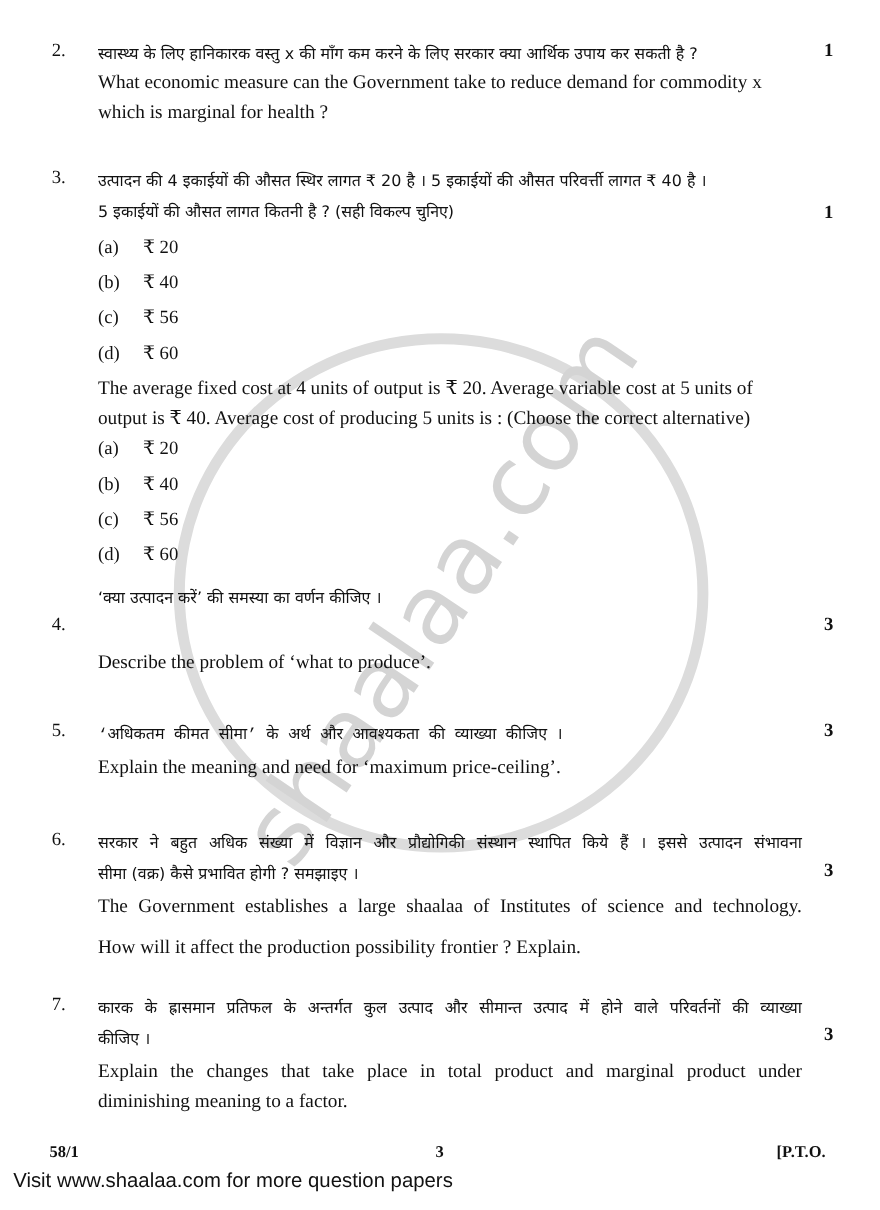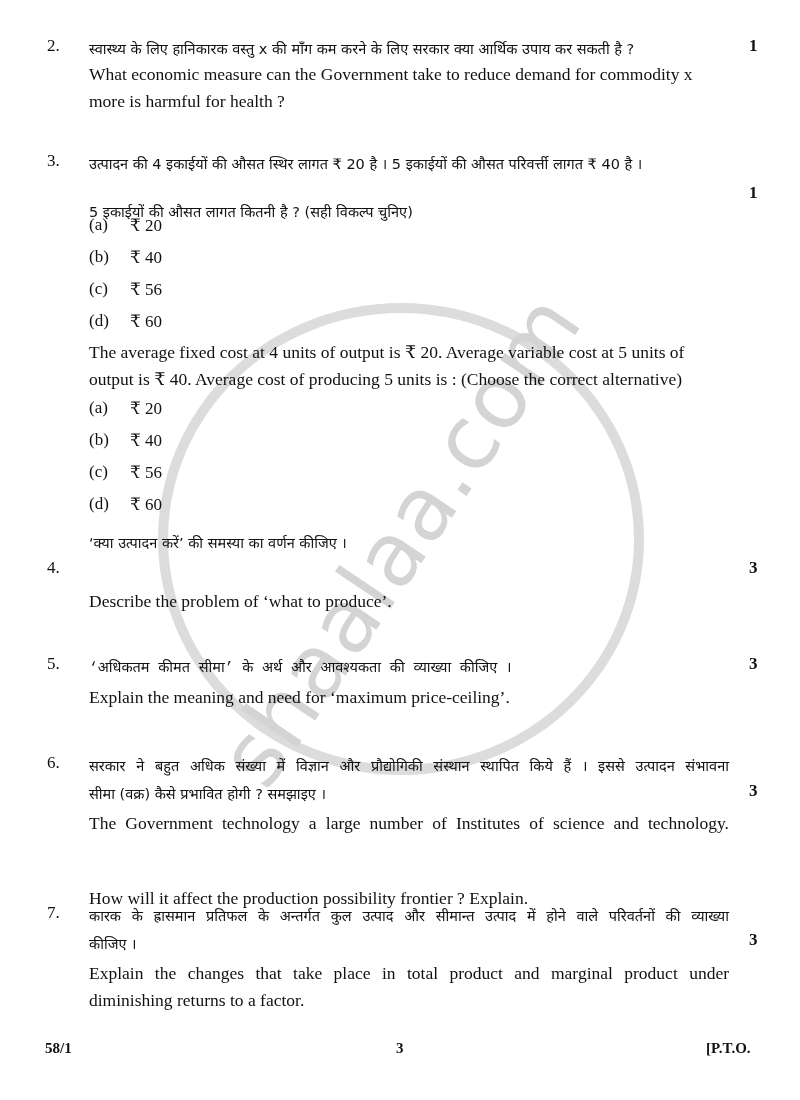--- a/index.html
+++ b/index.html
@@ -50,27 +50,27 @@
 <div class="page">
 
   <div class="wm-circle"></div>
   <div class="wm-text">shaalaa.com</div>
 
   <div class="q" style="top:0;">
     <span class="qnum" style="top:36px;">2.</span>
     <span class="line hi" style="top:38px;">स्वास्थ्य के लिए हानिकारक वस्तु x की माँग कम करने के लिए सरकार क्या आर्थिक उपाय कर सकती है ?</span>
     <span class="marks" style="top:36px;">1</span>
     <span class="line en" style="top:64px;">What economic measure can the Government take to reduce demand for commodity x</span>
-    <span class="line en" style="top:91px;">more is harmful for health ?</span>
+    <span class="line en" style="top:91px;">which is marginal for health ?</span>
   </div>
 
   <div class="q" style="top:0;">
     <span class="qnum" style="top:151px;">3.</span>
     <span class="line hi" style="top:153px;">उत्पादन की 4 इकाईयों की औसत स्थिर लागत ₹ 20 है । 5 इकाईयों की औसत परिवर्त्ती लागत ₹ 40 है ।</span>
-    <span class="line hi" style="top:181px;margin-top:20px;">5 इकाईयों की औसत लागत कितनी है ? (सही विकल्प चुनिए)</span>
+    <span class="line hi" style="top:181px;">5 इकाईयों की औसत लागत कितनी है ? (सही विकल्प चुनिए)</span>
     <span class="marks" style="top:183px;">1</span>
 
     <div class="opt" style="top:215px;">
       <span class="lab">(a)</span>
       <span class="val">₹ 20</span>
     </div>
     <div class="opt" style="top:247px;">
       <span class="lab">(b)</span>
       <span class="val">₹ 40</span>
     </div>
@@ -116,32 +116,33 @@
     <span class="line hi" style="top:656px;font-family:Liberation Mono, monospace;">‘अधिकतम कीमत सीमा’  के अर्थ और आवश्यकता की व्याख्या कीजिए ।</span>
     <span class="marks" style="top:654px;">3</span>
     <span class="line en" style="top:687px;">Explain the meaning and need for ‘maximum price-ceiling’.</span>
   </div>
 
   <div class="q" style="top:0;">
     <span class="qnum" style="top:753px;">6.</span>
     <span class="line hi justify" style="top:755px;">सरकार ने बहुत अधिक संख्या में विज्ञान और प्रौद्योगिकी संस्थान स्थापित किये हैं । इससे उत्पादन संभावना</span>
     <span class="line hi" style="top:783px;">सीमा (वक्र) कैसे प्रभावित होगी ? समझाइए ।</span>
     <span class="marks" style="top:781px;">3</span>
-    <span class="line en justify" style="top:813px;">The Government technology a large number of Institutes of science and technology.</span>
-    <span class="line en" style="top:888px;">How will it affect the production possibility frontier ? Explain.</span>
+    <span class="line en justify" style="top:813px;">The Government establishes a large shaalaa of Institutes of science and technology.</span>
+    <span class="line en" style="top:850px;">How will it affect the production possibility frontier ? Explain.</span>
   </div>
 
   <div class="q" style="top:0;">
     <span class="qnum" style="top:903px;">7.</span>
     <span class="line hi justify" style="top:905px;">कारक के ह्रासमान प्रतिफल के अन्तर्गत कुल उत्पाद और सीमान्त उत्पाद में होने वाले परिवर्तनों की व्याख्या</span>
     <span class="line hi" style="top:933px;">कीजिए ।</span>
     <span class="marks" style="top:930px;">3</span>
     <span class="line en justify" style="top:963px;">Explain the changes that take place in total product and marginal product under</span>
-    <span class="line en" style="top:990px;">diminishing returns to a factor.</span>
+    <span class="line en" style="top:990px;">diminishing meaning to a factor.</span>
   </div>
 
   <div class="footer">
     <span class="code">58/1</span>
     <span class="pg">3</span>
     <span class="pto">[P.T.O.</span>
   </div>
 
+  <div class="visit">Visit www.shaalaa.com for more question papers</div>
 </div>
 
 </body></html>

